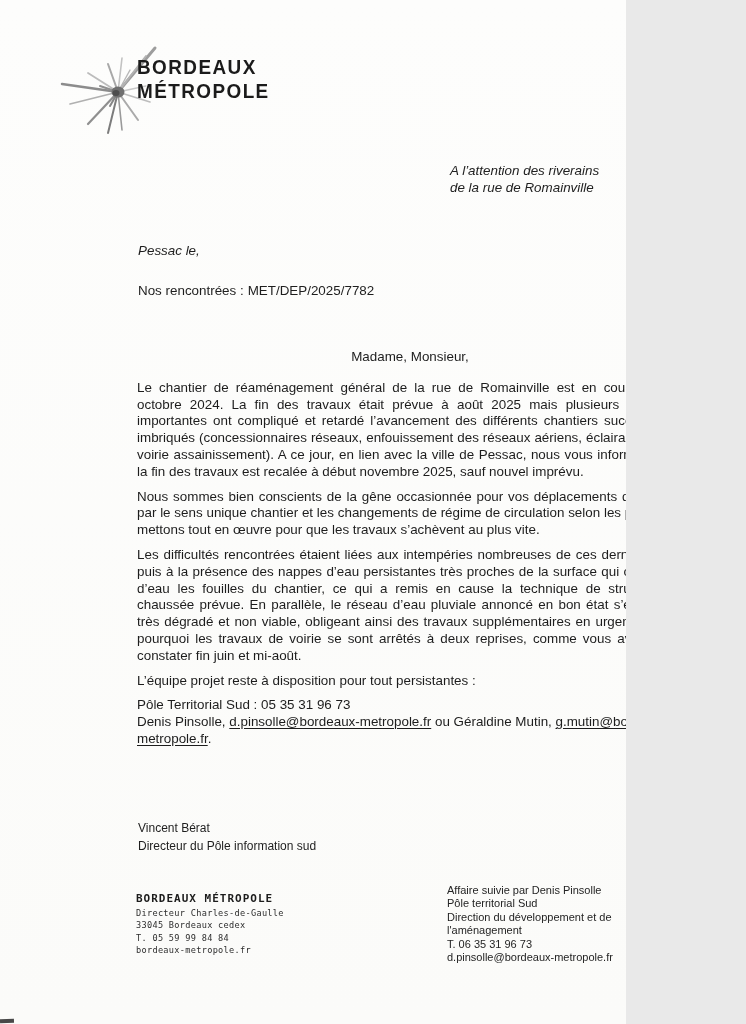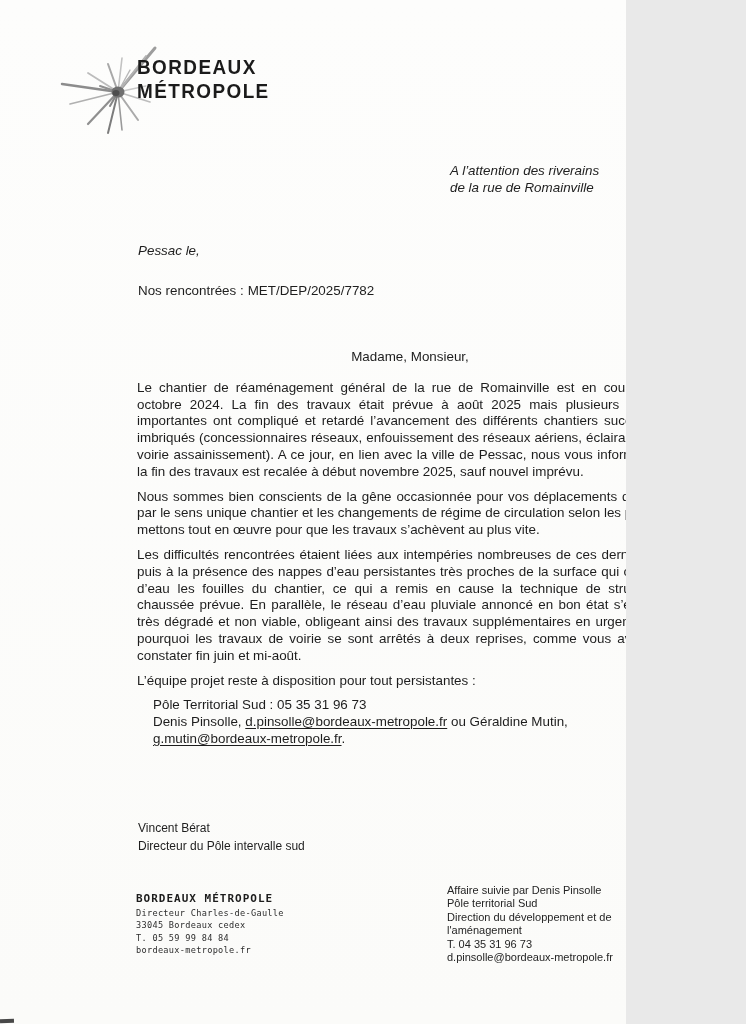--- a/index.html
+++ b/index.html
@@ -37,21 +37,21 @@
   .subject .objet-value { margin-left: 7px; }
   .subject .refs-value { margin-left: 4px; }
 
   .body-text {
     position: absolute; left: 137px; top: 349px; width: 546px;
     font-size: 13.4px; line-height: 16.8px; text-align: justify;
     color: #1d1d1d;
   }
   .salutation { margin: 0 0 14px 0; text-align: center; }
   .body-text p { margin: 0 0 8px 0; }
-  .contact-block { margin-top: 3px; text-align: left; margin-left: 16px; }
+  .contact-block { margin-top: 3px; text-align: left; }
   .email-link { text-decoration: underline; text-underline-offset: 2px; }
 
   .signature {
     position: absolute; left: 138px; top: 820px;
     font-size: 12px; line-height: 17.5px;
   }
 
   .footer-left {
     position: absolute; left: 136px; top: 893px;
     font-family: "DejaVu Sans Mono", monospace;
@@ -127,33 +127,33 @@
     <div class="contact-block">
       <div>Pôle Territorial Sud : 05 35 31 96 73</div>
       <div>
         <span>Denis Pinsolle, </span><span class="email-link">d.pinsolle@bordeaux-metropole.fr</span><span> ou Géraldine Mutin, </span><span class="email-link">g.mutin@bordeaux-metropole.fr</span><span>.</span>
       </div>
     </div>
   </div>
 
   <div class="signature">
     <div>Vincent Bérat</div>
-    <div>Directeur du Pôle intervalle sud</div>
+    <div>Directeur du Pôle information sud</div>
   </div>
 
   <div class="footer-left">
     <div class="org">BORDEAUX MÉTROPOLE</div>
     <div>Directeur Charles-de-Gaulle</div>
     <div>33045 Bordeaux cedex</div>
     <div>T. 05 59 99 84 84</div>
     <div>bordeaux-metropole.fr</div>
   </div>
 
   <div class="footer-right">
     <div>Affaire suivie par Denis Pinsolle</div>
     <div>Pôle territorial Sud</div>
     <div>Direction du développement et de l'aménagement</div>
-    <div>T. 04 35 31 96 73</div>
+    <div>T. 06 35 31 96 73</div>
     <div>d.pinsolle@bordeaux-metropole.fr</div>
   </div>
 
   <div class="scan-mark"></div>
 </div>
 
 </body></html>

